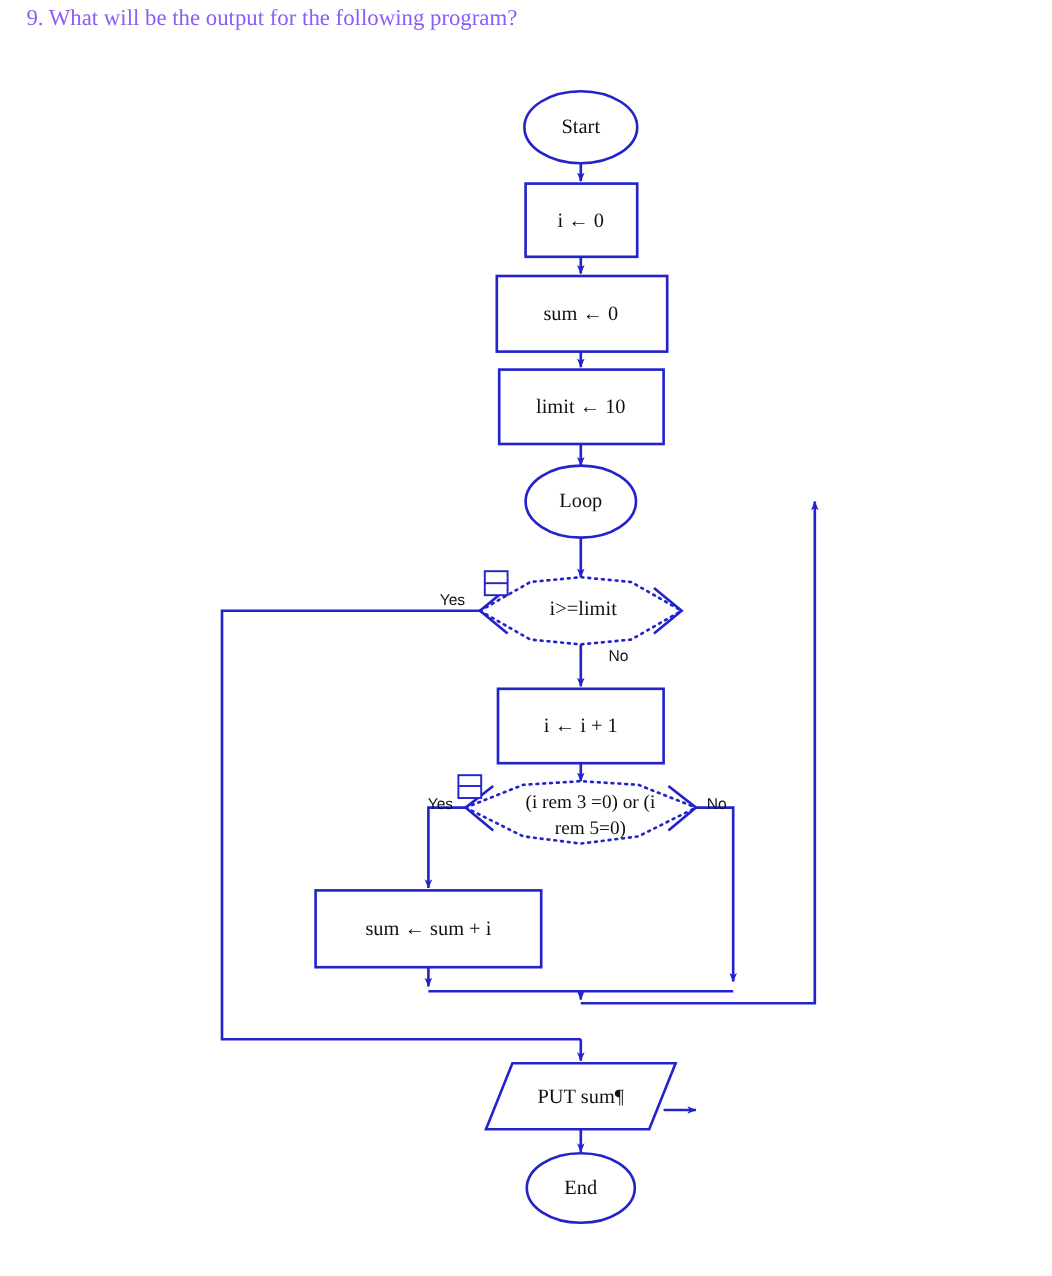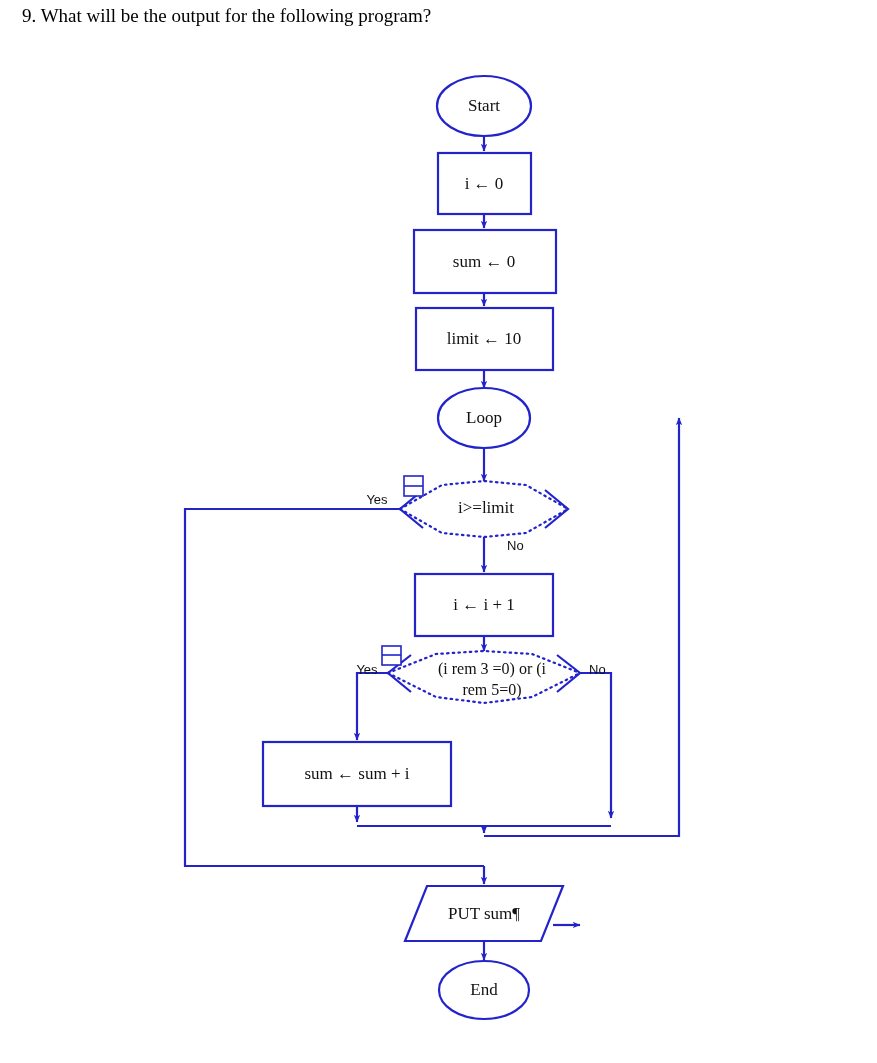--- a/index.html
+++ b/index.html
@@ -16,21 +16,21 @@
     color: #000000;
     overflow: hidden;
   }
   #question-heading {
     position: absolute;
     left: 22px;
     top: 3px;
     font-family: "Liberation Serif", serif;
     font-size: 19px;
     line-height: 26px;
-    color: #000000;
+    color: #8b5cf6;
     white-space: nowrap;
   }
   #flowchart-canvas {
     position: absolute;
     left: 0;
     top: 0;
     width: 877px;
     height: 1063px;
   }
   .node-label {

